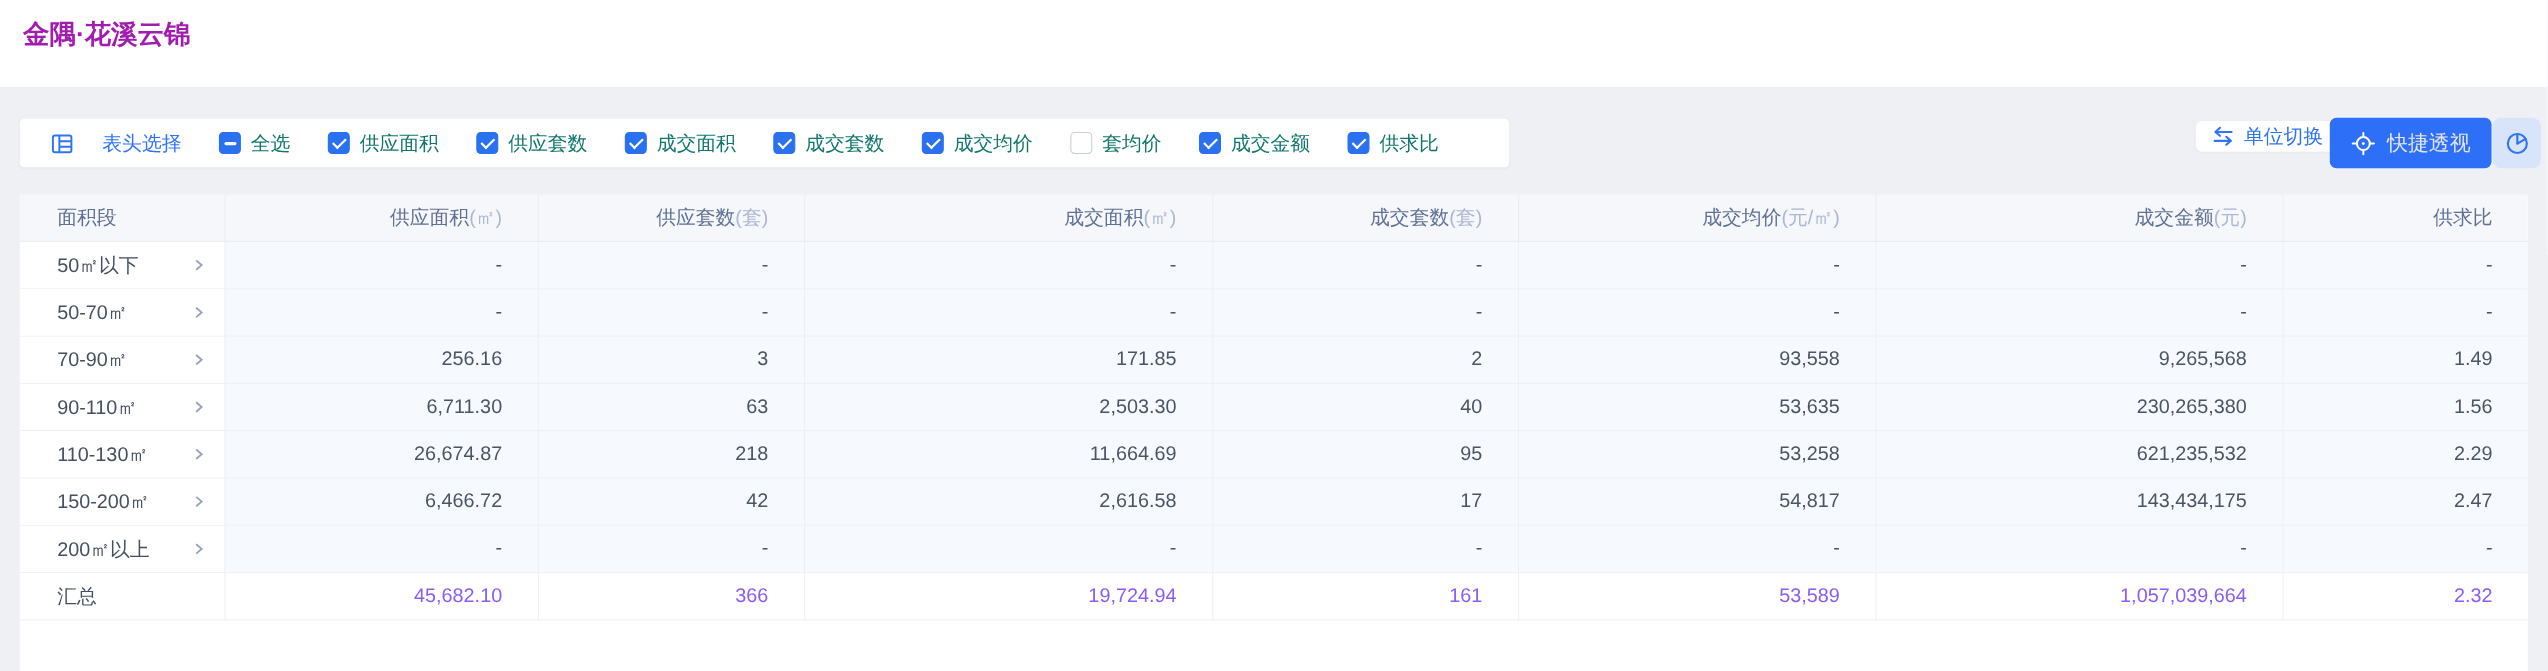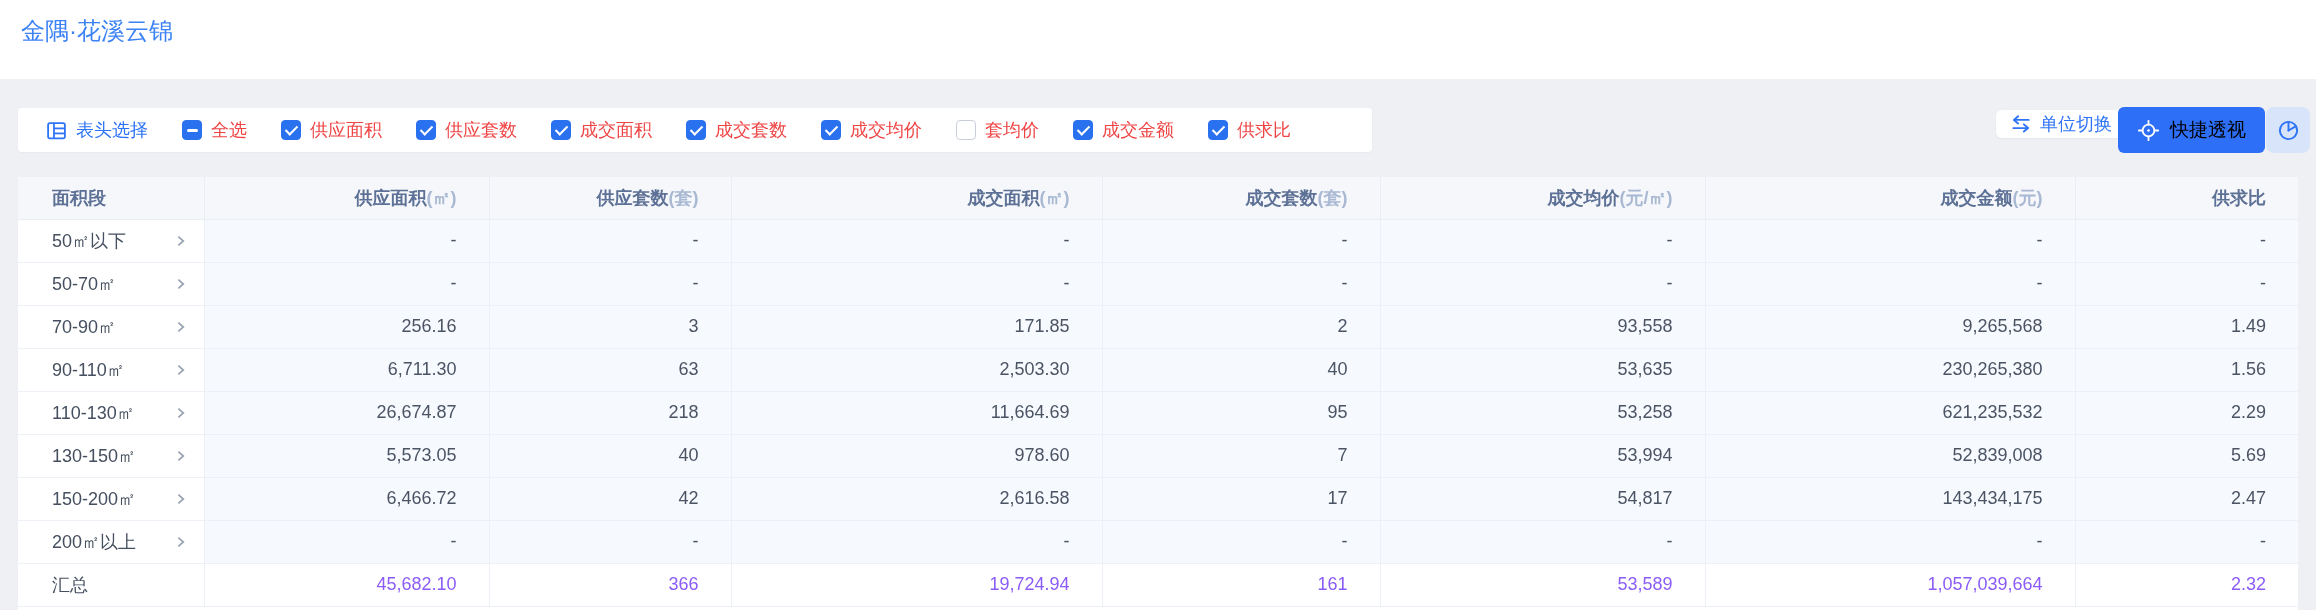--- a/index.html
+++ b/index.html
@@ -5,30 +5,30 @@
   * { margin:0; padding:0; box-sizing:border-box; }
   html,body { width:2316px; height:610px; }
   body {
     position:relative; overflow:hidden;
     background:#eef0f4;
     font-family:"Liberation Sans","DejaVu Sans",sans-serif;
     color:#2a3547;
   }
   
   .top-band { position:absolute; left:0; top:0; width:2316px; height:79px; background:#ffffff; }
-  .page-title { position:absolute; left:21px; top:15px; font-size:24px; font-weight:400; color:#3b82f6; }
+  .page-title { position:absolute; left:21px; top:15px; font-size:24px; font-weight:700; color:#a21caf; }
 
   
   .toolbar-card {
     position:absolute; left:18px; top:108px; width:1354px; height:44px;
     background:#fff; border-radius:4px; box-shadow:0 1px 2px rgba(30,50,90,.04);
     display:flex; align-items:center; padding-left:28px; gap:34px;
   }
-  .hdr-select { display:flex; align-items:center; gap:9px; color:#2e74f6; font-size:18px; cursor:pointer; white-space:nowrap; }
-  .cb-item { display:flex; align-items:center; gap:9px; font-size:18px; color:#ef4444; cursor:pointer; white-space:nowrap; }
+  .hdr-select { display:flex; align-items:center; gap:26px; color:#2e74f6; font-size:18px; cursor:pointer; white-space:nowrap; }
+  .cb-item { display:flex; align-items:center; gap:9px; font-size:18px; color:#0f766e; cursor:pointer; white-space:nowrap; }
   .cb-box {
     width:20px; height:20px; border-radius:4px; flex:0 0 auto;
     border:1.5px solid #c9cfda; background:#fff;
     display:flex; align-items:center; justify-content:center;
   }
   .cb-box.cb-checked, .cb-box.cb-indeterminate { background:#2a71f0; border-color:#2a71f0; }
   .cb-box.cb-checked::after {
     content:""; width:5px; height:10px; margin-top:-2px;
     border:solid #fff; border-width:0 2.6px 2.6px 0; transform:rotate(45deg);
   }
@@ -36,32 +36,32 @@
 
   
   .btn { display:flex; align-items:center; justify-content:center; cursor:pointer; white-space:nowrap; }
   .btn-unit {
     position:absolute; left:1996px; top:110px; height:28px; padding:0 14px;
     background:#fff; border-radius:6px; color:#2e74f6; font-size:18px; gap:8px;
     box-shadow:0 1px 2px rgba(30,50,90,.05);
   }
   .btn-pivot {
     position:absolute; left:2118px; top:107px; height:46px; padding:0 19px;
-    background:#2d6ff7; border-radius:6px; color:#000000; font-size:19px; gap:10px;
+    background:#2d6ff7; border-radius:6px; color:#e5e5e5; font-size:19px; gap:10px;
   }
   .btn-pie {
     position:absolute; left:2266px; top:107px; width:44px; height:46px;
     background:#d7e4fa; border-radius:8px;
   }
 
   
   .table-card { position:absolute; left:18px; top:177px; width:2280px; height:433px; background:#fff; overflow:hidden; }
   table { border-collapse:collapse; table-layout:fixed; width:2280px; }
   th {
-    height:42px; background:#f5f7fa; font-weight:700; font-size:18px; color:#5d7095;
+    height:42px; background:#f5f7fa; font-weight:400; font-size:18px; color:#5d7095;
     border-right:1px solid #e9edf4; border-bottom:1px solid #e9edf4;
     text-align:right; padding-right:32px; white-space:nowrap;
   }
   th.left { text-align:left; padding-left:34px; padding-right:0; }
   th:last-child, td:last-child { border-right:none; }
   th .unit { color:#a9b8d3; }
   td {
     height:43px; font-size:18px;
     border-right:1px solid #edf0f6; border-bottom:1px solid #edf0f6;
   }
@@ -255,34 +255,20 @@
             </span></td>
         <td class="num">26,674.87</td>
         <td class="num">218</td>
         <td class="num">11,664.69</td>
         <td class="num">95</td>
         <td class="num">53,258</td>
         <td class="num">621,235,532</td>
         <td class="num">2.29</td>
       </tr>
       <tr>
-        <td class="seg"><span>130-150㎡</span><span class="chev">
-              <svg width="15" height="15" viewBox="0 0 14 14" fill="none" stroke="#99a3b4" stroke-width="1.6">
-                <polyline points="5,3 9.6,7 5,11"></polyline>
-              </svg>
-            </span></td>
-        <td class="num">5,573.05</td>
-        <td class="num">40</td>
-        <td class="num">978.60</td>
-        <td class="num">7</td>
-        <td class="num">53,994</td>
-        <td class="num">52,839,008</td>
-        <td class="num">5.69</td>
-      </tr>
-      <tr>
         <td class="seg"><span>150-200㎡</span><span class="chev">
               <svg width="15" height="15" viewBox="0 0 14 14" fill="none" stroke="#99a3b4" stroke-width="1.6">
                 <polyline points="5,3 9.6,7 5,11"></polyline>
               </svg>
             </span></td>
         <td class="num">6,466.72</td>
         <td class="num">42</td>
         <td class="num">2,616.58</td>
         <td class="num">17</td>
         <td class="num">54,817</td>

